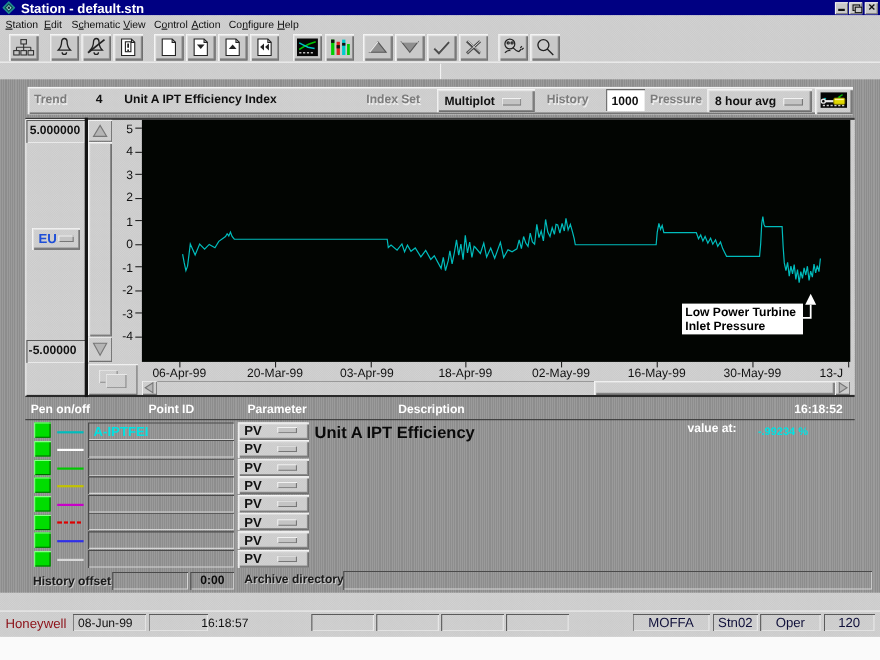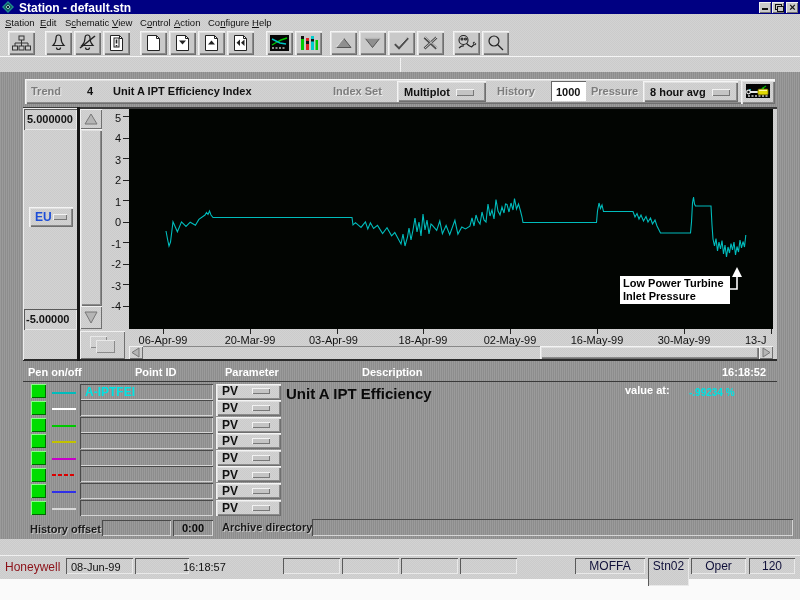--- a/index.html
+++ b/index.html
@@ -384,15 +384,15 @@
 <div class="abs" style="left:5px;top:560px;font-size:12px;color:#8c1017;">Honeywell</div>
 <div class="abs lt sunk" style="left:66px;top:558px;width:67px;height:16px;"></div>
 <div class="abs" style="left:71px;top:561px;font-size:11px;color:#111;">08-Jun-99</div>
 <div class="abs lt sunk" style="left:135px;top:558px;width:54px;height:16px;"></div>
 <div class="abs" style="left:139px;top:561px;font-size:11px;color:#111;margin-left:44px;">16:18:57</div>
 <div class="abs lt sunk" style="left:283px;top:558px;width:57px;height:16px;"></div>
 <div class="abs lt sunk" style="left:342px;top:558px;width:57px;height:16px;"></div>
 <div class="abs lt sunk" style="left:401px;top:558px;width:57px;height:16px;"></div>
 <div class="abs lt sunk" style="left:460px;top:558px;width:57px;height:16px;"></div>
 <div class="abs lt sunk" style="left:575px;top:558px;width:70px;height:16px;text-align:center;font-size:12px;color:#10103a;line-height:16px;">MOFFA</div>
-<div class="abs lt sunk" style="left:648px;top:558px;width:41px;height:28px;text-align:center;font-size:12px;color:#10103a;line-height:16px;">Stn02</div>
+<div class="abs lt sunk" style="left:648px;top:558px;width:41px;height:16px;text-align:center;font-size:12px;color:#10103a;line-height:16px;">Stn02</div>
 <div class="abs lt sunk" style="left:691px;top:558px;width:55px;height:16px;text-align:center;font-size:12px;color:#10103a;line-height:16px;">Oper</div>
 <div class="abs lt sunk" style="left:749px;top:558px;width:46px;height:16px;text-align:center;font-size:12px;color:#10103a;line-height:16px;">120</div>
 
 </body></html>

